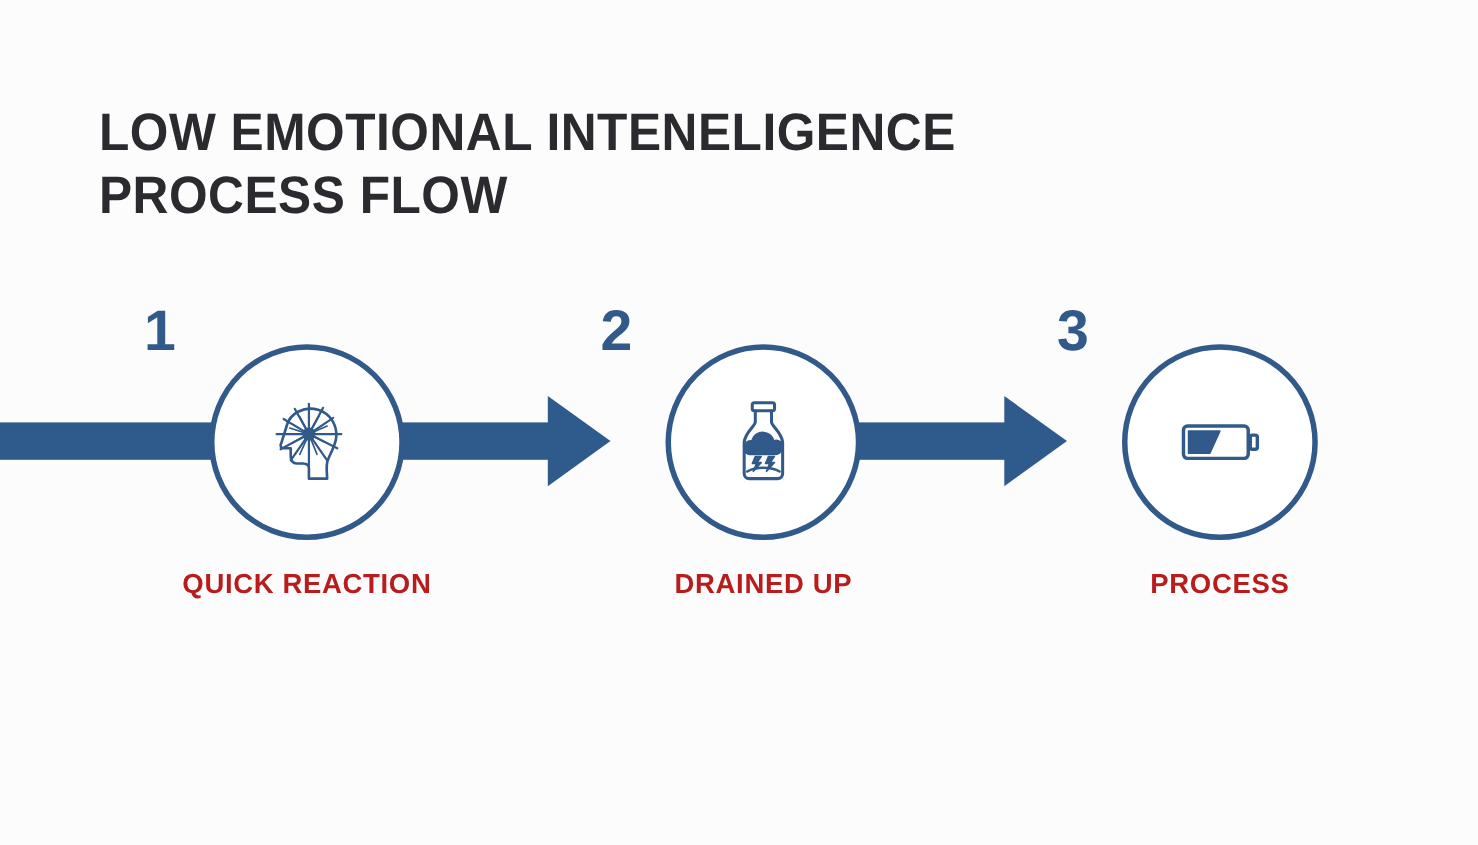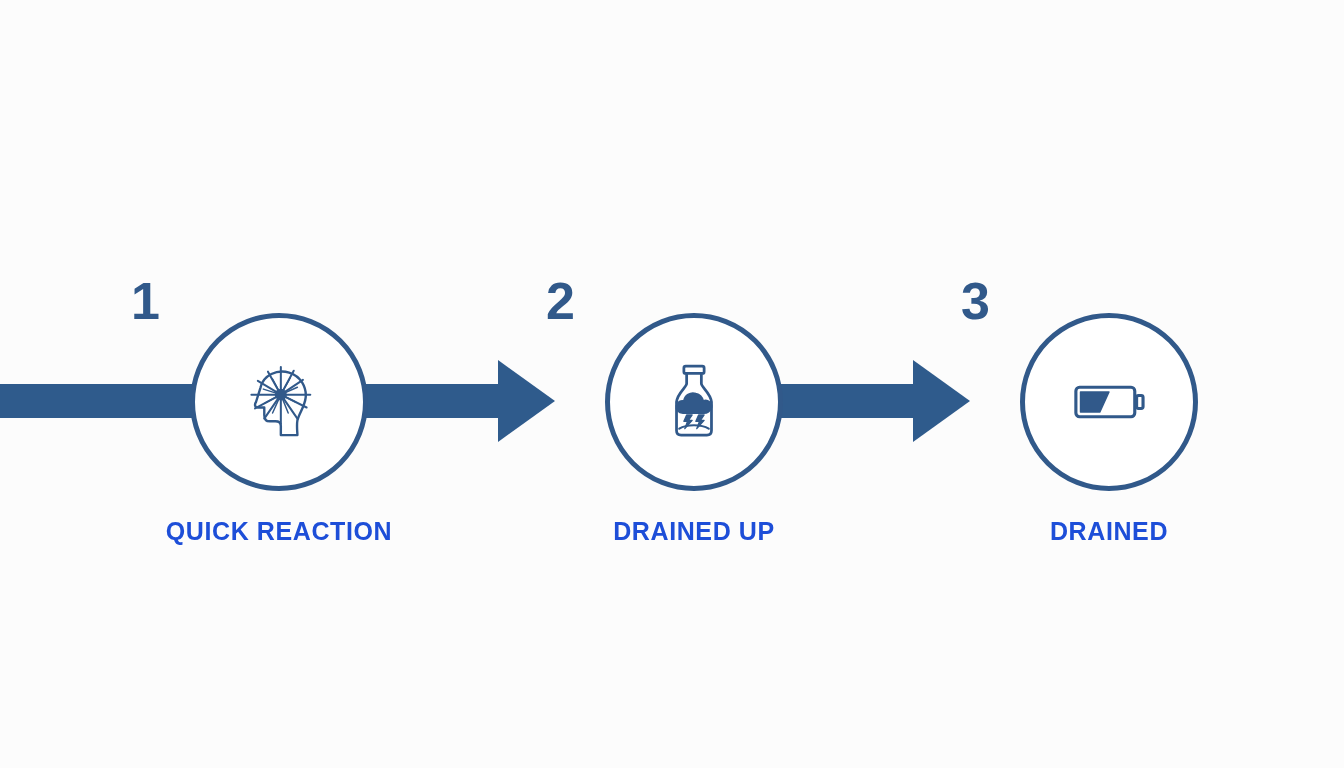--- a/index.html
+++ b/index.html
@@ -92,33 +92,37 @@
   .step-label {
     position: absolute;
     top: 204px;
     left: -30px;
     width: 260px;
     text-align: center;
     font-family: "Liberation Sans", sans-serif;
     font-weight: bold;
     font-size: 25px;
     letter-spacing: 0.6px;
-    color: #1d4ed8;
+    color: #b91c1c;
     white-space: nowrap;
   }
 
   #step-1 { left: 179px; top: 313px; }
   #step-2 { left: 594px; top: 313px; }
   #step-3 { left: 1009px; top: 313px; }
 </style>
 </head>
 <body>
 
 <div id="canvas">
 
+  <div id="title-block">
+    <div class="title-line">LOW EMOTIONAL INTENELIGENCE</div>
+    <div class="title-line">PROCESS FLOW</div>
+  </div>
 
   <div id="flow">
     <svg width="1344" height="768" viewBox="0 0 1344 768" xmlns="http://www.w3.org/2000/svg">
 
       <rect x="-10" y="384" width="205" height="34" fill="#2f5b8c"></rect>
 
       <g fill="#2f5b8c">
         <rect x="355" y="384" width="155" height="34"></rect>
         <polygon points="498,360 555,401 498,442"></polygon>
       </g>
@@ -203,16 +207,16 @@
     <div class="step-circle">
       <svg class="step-icon" viewBox="0 0 100 100" xmlns="http://www.w3.org/2000/svg" fill="none" stroke="#31598a" stroke-width="3.4" stroke-linecap="round" stroke-linejoin="round">
 
         <rect x="14" y="34" width="64" height="32" rx="4"></rect>
 
         <rect x="80" y="43" width="7" height="14" rx="2"></rect>
 
         <polygon points="19,39 50,39 40,61 19,61" fill="#31598a" stroke="#31598a" stroke-width="1.5"></polygon>
       </svg>
     </div>
-    <div class="step-label">DRAINED</div>
+    <div class="step-label">PROCESS</div>
   </div>
 
 </div>
 
 </body></html>

